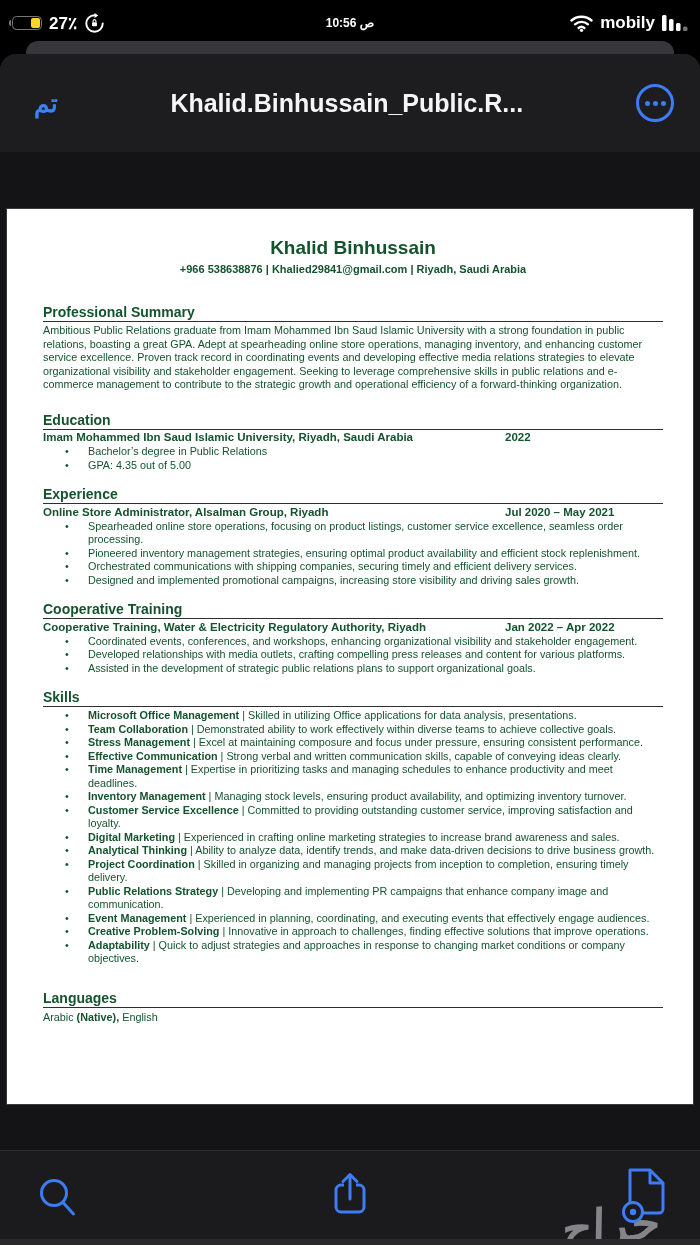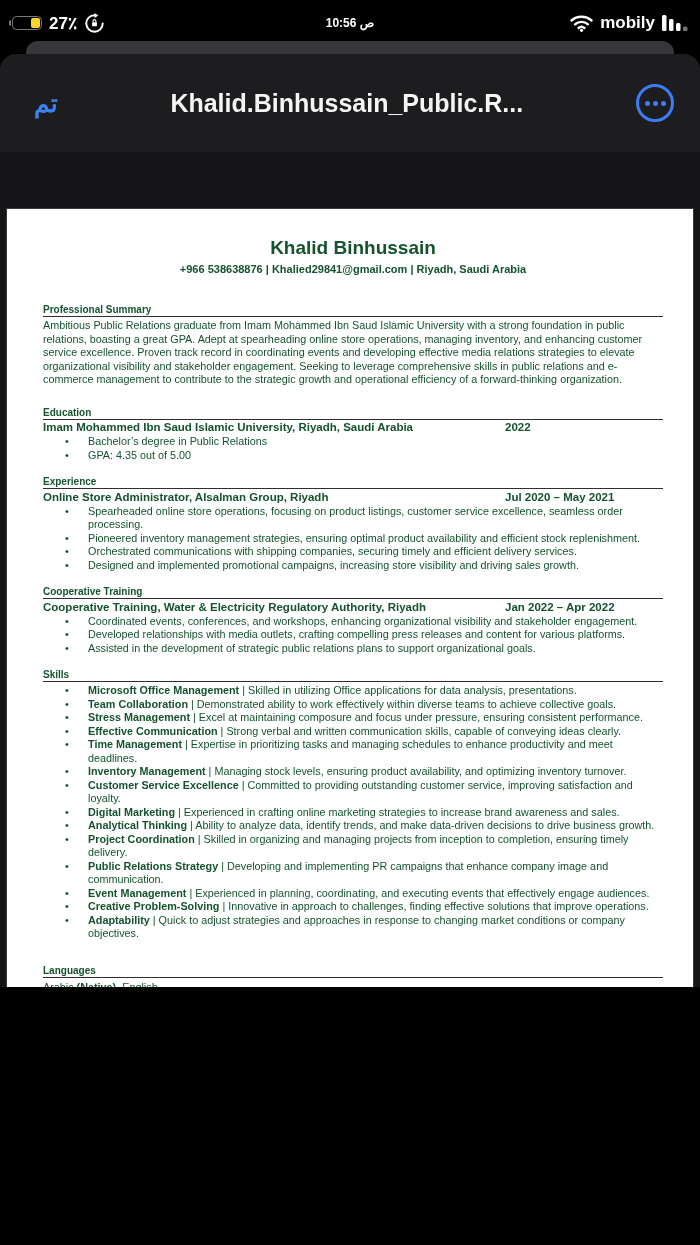--- a/index.html
+++ b/index.html
@@ -1,18 +1,18 @@
 <!DOCTYPE html>
 <html><head>
 <meta charset="utf-8">
 <style>
   * { margin:0; padding:0; box-sizing:border-box; }
   html,body { background:#000; }
   .phone {
-    position:relative; width:700px; height:987px; background:#000;
+    position:relative; width:700px; height:1245px; background:#000;
     overflow:hidden; font-family:"Liberation Sans", sans-serif;
   }
 
   
   .status-bar {
     position:absolute; top:0; left:0; right:0; height:46px;
     display:flex; align-items:center; justify-content:space-between;
     padding:0 12px; color:#fff; z-index:5;
   }
   .sb-group { display:flex; align-items:center; gap:7px; }
@@ -44,21 +44,21 @@
   .page { position:absolute; top:57px; left:7px; width:686px; height:895px; background:#fff;
     box-shadow:0 0 0 1px #3a3a3a; }
   .page-content { position:absolute; top:0; left:36px; width:620px;
     font-family:Liberation Sans, sans-serif; color:#14532d; }
   .doc-name { margin-top:28px; text-align:center; font-size:19px; font-weight:700; }
   .doc-contact { margin-top:4px; text-align:center; font-size:11px; font-weight:700; }
   .section { margin-top:14px; }
   .section.summary { margin-top:29px; }
   .section.education { margin-top:20px; }
   .section.languages { margin-top:24px; }
-  .sec-heading { font-size:10px; font-weight:700; padding-bottom:1px; border-bottom:1.2px solid #2e2e2e; }
+  .sec-heading { font-size:14px; font-weight:700; padding-bottom:1px; border-bottom:1.2px solid #2e2e2e; }
   .entry-row { display:flex; margin-top:1.5px; font-size:11.5px; font-weight:700; }
   .entry-title { flex:1; }
   .entry-date { flex:0 0 158px; }
   .summary-text { margin-top:2px; font-size:10.8px; line-height:13.6px; }
   .bullets { margin-top:2px; }
   .bullet-row { display:flex; font-size:10.8px; line-height:13.5px; }
   .bullet-glyph { flex:0 0 23px; margin-left:22px; }
   .bullet-text { flex:1; }
   .skill-term { font-weight:700; }
   .languages-line { margin-top:3px; font-size:10.8px; }

